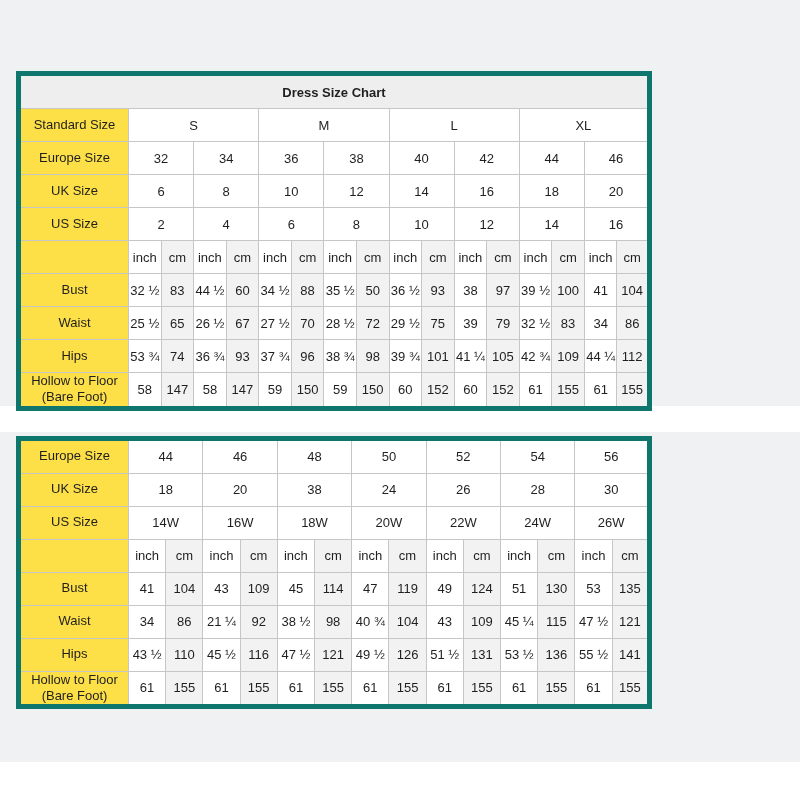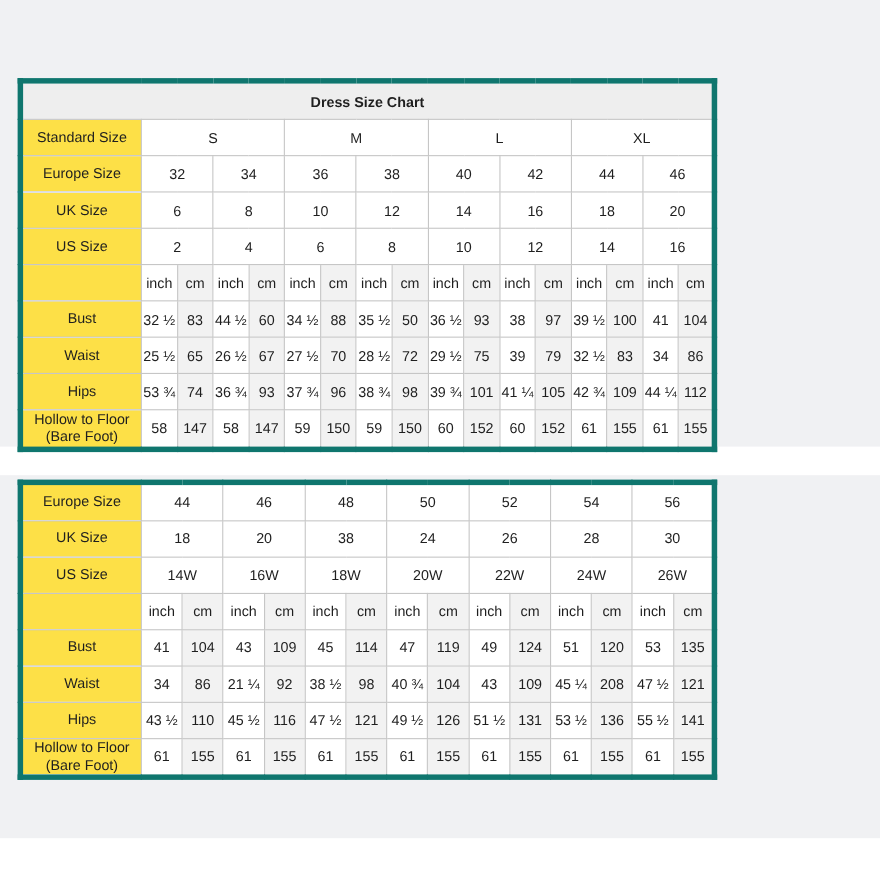--- a/index.html
+++ b/index.html
@@ -287,38 +287,38 @@
           <td class="alt">104</td>
           <td>43</td>
           <td class="alt">109</td>
           <td>45</td>
           <td class="alt">114</td>
           <td>47</td>
           <td class="alt">119</td>
           <td>49</td>
           <td class="alt">124</td>
           <td>51</td>
-          <td class="alt">120</td>
+          <td class="alt">130</td>
           <td>53</td>
           <td class="alt">135</td>
         </tr>
     <tr>
       <td class="row-label">Waist</td>
     <td>34</td>
           <td class="alt">86</td>
           <td>21 ¼</td>
           <td class="alt">92</td>
           <td>38 ½</td>
           <td class="alt">98</td>
           <td>40 ¾</td>
           <td class="alt">104</td>
           <td>43</td>
           <td class="alt">109</td>
           <td>45 ¼</td>
-          <td class="alt">208</td>
+          <td class="alt">115</td>
           <td>47 ½</td>
           <td class="alt">121</td>
         </tr>
     <tr>
       <td class="row-label">Hips</td>
     <td>43 ½</td>
           <td class="alt">110</td>
           <td>45 ½</td>
           <td class="alt">116</td>
           <td>47 ½</td>

